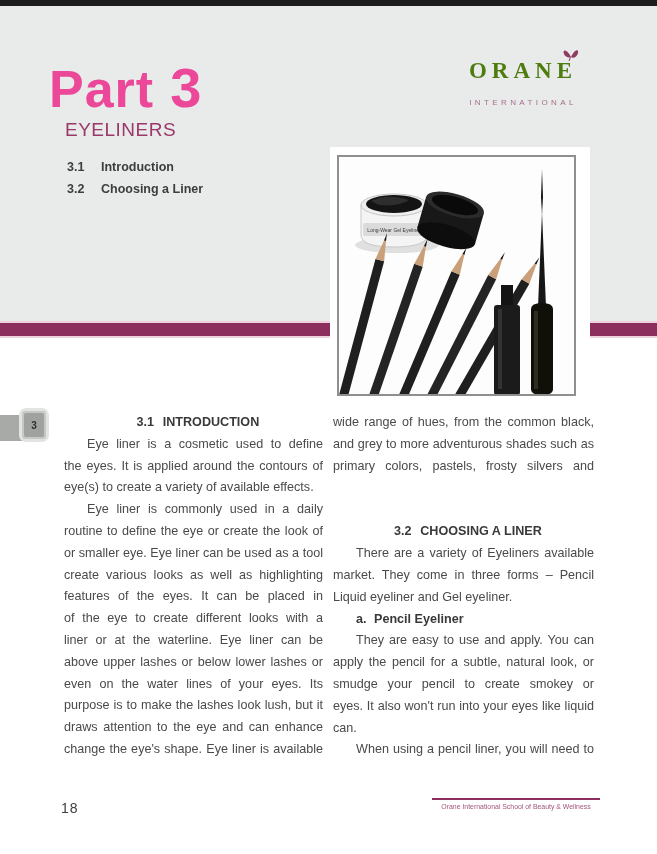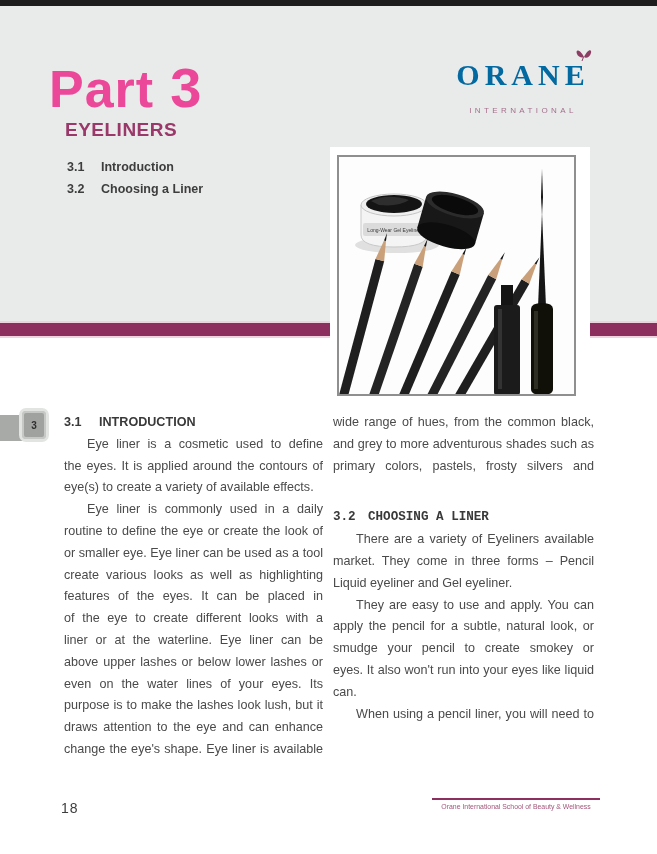--- a/index.html
+++ b/index.html
@@ -9,39 +9,39 @@
   }
   .topbar{position:absolute;top:0;left:0;width:657px;height:6px;background:#1d1d1d;}
   .gray-section{position:absolute;top:6px;left:0;width:657px;height:315px;background:#e9eaea;}
   .maroon-band{
     position:absolute;top:321px;left:0;width:657px;height:17px;box-sizing:border-box;
     background:#8c2e5e;border-top:2px solid #eed3df;border-bottom:2px solid #eed3df;z-index:1;
   }
   .part-title{position:absolute;left:49px;top:55px;color:#ec4899;font-weight:bold;z-index:2;}
   .part-prefix{font-size:52px;letter-spacing:1px;}
   .part-number{font-size:56px;margin-left:16px;}
-  .chapter-title{position:absolute;left:65px;top:119px;font-size:19px;font-weight:bold;color:#9a386a;letter-spacing:0.5px;z-index:2;}
+  .chapter-title{position:absolute;left:65px;top:119px;font-size:19px;font-weight:normal;color:#9a386a;letter-spacing:0.5px;z-index:2;}
   .toc{position:absolute;left:67px;top:156px;font-size:12.5px;font-weight:bold;color:#3d3d3d;z-index:2;}
   .toc-row{display:flex;height:22px;align-items:center;}
   .toc-num{width:34px;}
   .logo{position:absolute;left:448px;top:58px;width:150px;text-align:center;z-index:2;}
-  .logo-name{font-family:"Liberation Serif",serif;font-size:30px;font-weight:600;color:#0369a1;letter-spacing:5px;}
+  .logo-name{font-family:"Liberation Serif",serif;font-size:23px;font-weight:600;color:#4d7c0f;letter-spacing:5px;}
   .logo-sub{font-size:8px;color:#a4708b;letter-spacing:3.4px;margin-top:14px;}
   .butterfly{position:absolute;right:-4px;top:-13px;}
   .figure-box{position:absolute;left:330px;top:147px;width:260px;height:257px;background:#ffffff;z-index:2;}
   .figure-frame{position:absolute;left:7px;top:8px;right:14px;bottom:8px;border:2px solid #8f8f8f;background:#fdfdfd;overflow:hidden;}
   .col{position:absolute;top:412px;width:259px;font-size:12.6px;color:#4a4a4a;z-index:2;}
   .col-left{left:64px;}
   .col-right{left:333px;width:261px;}
   .row{height:21.8px;line-height:21.8px;overflow:hidden;}
   .line.just{text-align:justify;text-align-last:justify;}
   .line.ind{text-indent:23px;}
-  .heading{font-weight:bold;color:#393939;}
+  .heading{font-weight:bold;color:#393939;text-align:center;}
   .heading .hnum{display:inline-block;width:35px;}
-  .heading.gap{margin-top:30px;font-family:Liberation Mono, monospace;}
+  .heading.gap{margin-top:44px;}
   .subheading{font-weight:bold;color:#393939;padding-left:23px;box-sizing:border-box;}
   .subheading .snum{display:inline-block;width:18px;}
   .side-tab{position:absolute;left:0;top:415px;width:30px;height:26px;background:#a7aaa7;z-index:3;}
   .side-badge{
     position:absolute;left:19px;top:408px;width:24px;height:28px;background:#9fa29f;
     border:3px solid #e2e4e2;border-radius:7px;box-shadow:inset 0 0 0 2px #c6c8c6;
     display:flex;align-items:center;justify-content:center;
     font-size:10px;font-weight:bold;color:#2f2f2f;z-index:4;
   }
   .page-num{position:absolute;left:61px;top:800px;font-size:14px;color:#3d3d3d;letter-spacing:1px;z-index:2;}
@@ -173,20 +173,21 @@
       <div class="row line just">change the eye's shape. Eye liner is available in a</div>
     </div>
   <div class="col col-right">
       <div class="row line just">wide range of hues, from the common black, brown</div>
       <div class="row line just">and grey to more adventurous shades such as bright</div>
       <div class="row line just">primary colors, pastels, frosty silvers and golds, white</div>
       <div class="row heading gap"><span class="hnum">3.2</span><span>CHOOSING A LINER</span></div>
       <div class="row line just ind">There are a variety of Eyeliners available in the</div>
       <div class="row line just">market. They come in three forms – Pencil eyeliner,</div>
       <div class="row line">Liquid eyeliner and Gel eyeliner.</div>
+      <div class="row subheading"><span class="snum">a.</span><span>Pencil Eyeliner</span></div>
       <div class="row line just ind">They are easy to use and apply. You can lightly</div>
       <div class="row line just">apply the pencil for a subtle, natural look, or you can</div>
       <div class="row line just">smudge your pencil to create smokey or dramatic</div>
       <div class="row line just">eyes. It also won't run into your eyes like liquid liners</div>
       <div class="row line">can.</div>
       <div class="row line just ind">When using a pencil liner, you will need to</div>
     </div>
 
   <div class="side-tab"></div>
   <div class="side-badge">3</div>

